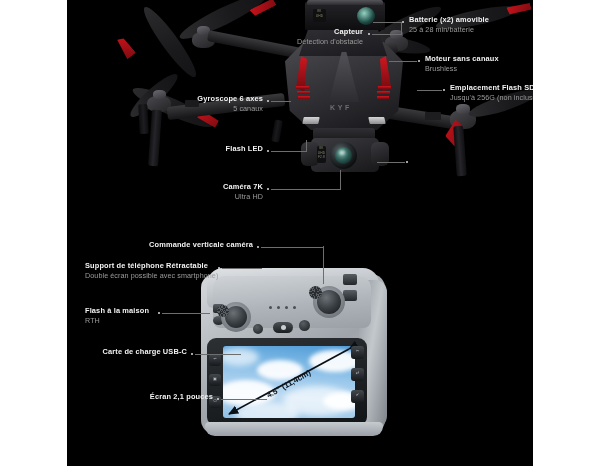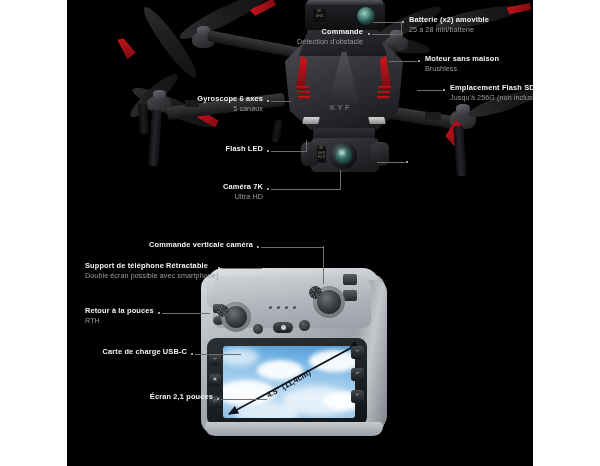--- a/index.html
+++ b/index.html
@@ -224,36 +224,36 @@
           <span>⇄</span>
         </div>
       <div class="sideKey" style="left:164px;top:128px;width:13px;height:13px;">
           <span>✔</span>
         </div>
 
       <div class="shell" style="left:18px;top:160px;width:178px;height:14px;border-radius:6px 6px 14px 14px;background:linear-gradient(180deg,#c6cbd0,#9aa0a6);"></div>
     </div>
 
     <div class="callout r" style="left:186px;top:28px;width:110px;">
-      <span class="ttl">Commande</span>
+      <span class="ttl">Capteur</span>
       <span class="sub">Détection d'obstacle</span>
     </div>
     <div class="dot" style="left:301px;top:32.5px;"></div>
     <div class="ln h" style="left:305px;top:33.5px;width:30px;"></div>
     <div class="ln v" style="left:334px;top:22px;height:12px;"></div>
 
     <div class="callout l" style="left:342px;top:16px;width:120px;">
       <span class="ttl">Batterie (x2) amovible</span>
       <span class="sub">25 à 28 min/batterie</span>
     </div>
     <div class="dot" style="left:335px;top:20.5px;"></div>
     <div class="ln h" style="left:306px;top:21.5px;width:28px;"></div>
 
     <div class="callout l" style="left:358px;top:55px;width:110px;">
-      <span class="ttl">Moteur sans maison</span>
+      <span class="ttl">Moteur sans canaux</span>
       <span class="sub">Brushless</span>
     </div>
     <div class="dot" style="left:351px;top:59.5px;"></div>
     <div class="ln h" style="left:322px;top:60.5px;width:28px;"></div>
 
     <div class="callout l" style="left:383px;top:84px;width:120px;">
       <span class="ttl">Emplacement Flash SD</span>
       <span class="sub">Jusqu'à 256G (non incluse)</span>
     </div>
     <div class="dot" style="left:376px;top:88.5px;"></div>
@@ -292,21 +292,21 @@
     <div class="ln v" style="left:256px;top:246px;height:38px;"></div>
 
     <div class="callout l" style="left:18px;top:262px;width:180px;">
       <span class="ttl">Support de téléphone Rétractable</span>
       <span class="sub">Double écran possible avec smartphone)</span>
     </div>
     <div class="dot" style="left:151px;top:266.5px;"></div>
     <div class="ln h" style="left:155px;top:267.5px;width:40px;"></div>
 
     <div class="callout l" style="left:18px;top:307px;width:100px;">
-      <span class="ttl">Retour à la pouces</span>
+      <span class="ttl">Flash à la maison</span>
       <span class="sub">RTH</span>
     </div>
     <div class="dot" style="left:91px;top:311.5px;"></div>
     <div class="ln h" style="left:95px;top:312.5px;width:48px;"></div>
 
     <div class="callout r" style="left:18px;top:348px;width:102px;">
       <span class="ttl">Carte de charge USB-C</span>
     </div>
     <div class="dot" style="left:124px;top:352.5px;"></div>
     <div class="ln h" style="left:128px;top:353.5px;width:46px;"></div>

